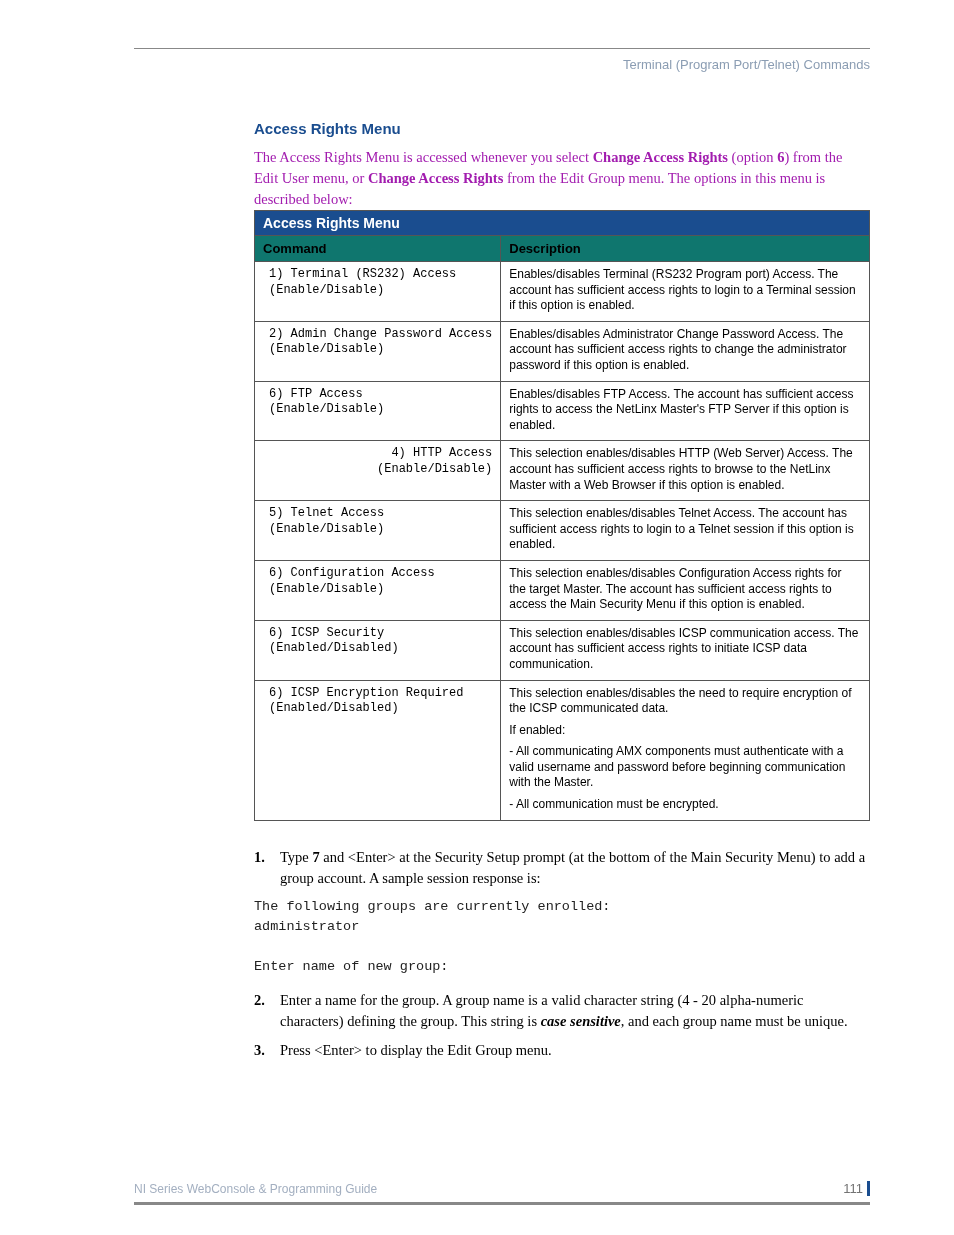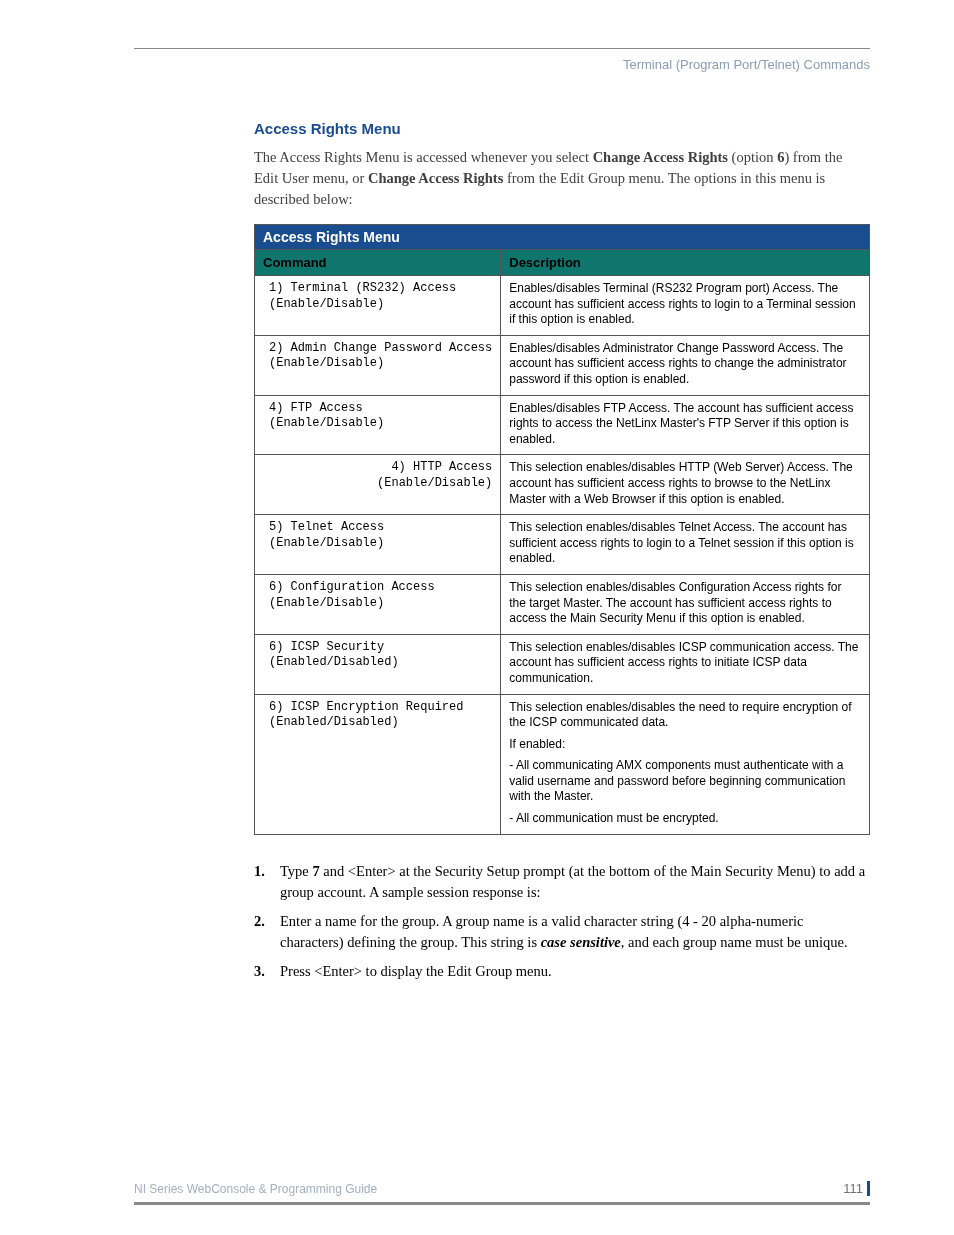--- a/index.html
+++ b/index.html
@@ -28,22 +28,21 @@
     .section-heading {
       color: #1a4d8f;
       font-family: Arial, Helvetica, sans-serif;
       font-weight: bold;
       font-size: 15px;
       margin-bottom: 10px;
     }
     .intro-para {
       font-size: 14.5px;
       line-height: 1.45;
-      color: #404040;
-      margin-bottom: 14px;
+      color: #a21caf;
     }
     .intro-para .bold { font-weight: bold; }
     table {
       border-collapse: collapse;
       width: 100%;
       font-family: Arial, Helvetica, sans-serif;
       margin-bottom: 26px;
       border: 1px solid #555;
     }
     .table-title-row td {
@@ -152,21 +151,21 @@
           </td>
         </tr>
         <tr class="data-row">
           <td class="cmd-cell" style="white-space: pre;">2) Admin Change Password Access
 (Enable/Disable)</td>
           <td class="desc-cell">
             <div class="desc-para">Enables/disables Administrator Change Password Access. The account has sufficient access rights to change the administrator password if this option is enabled.</div>
           </td>
         </tr>
         <tr class="data-row">
-          <td class="cmd-cell" style="white-space: pre;">4) FTP Access
+          <td class="cmd-cell" style="white-space: pre;">6) FTP Access
 (Enable/Disable)</td>
           <td class="desc-cell">
             <div class="desc-para">Enables/disables FTP Access. The account has sufficient access rights to access the NetLinx Master's FTP Server if this option is enabled.</div>
           </td>
         </tr>
         <tr class="data-row">
           <td class="cmd-cell" style="white-space: pre; text-align: right;">4) HTTP Access
 (Enable/Disable)</td>
           <td class="desc-cell">
             <div class="desc-para">This selection enables/disables HTTP (Web Server) Access. The account has sufficient access rights to browse to the NetLinx Master with a Web Browser if this option is enabled.</div>
@@ -207,20 +206,24 @@
   </table>
 
 
   <div class="list-item">
     <div class="list-num">1.</div>
     <div class="list-text">
       <span>Type </span><span class="bold">7</span><span> and &lt;Enter&gt; at the Security Setup prompt (at the bottom of the Main Security Menu) to add a group account. A sample session response is:</span>
     </div>
   </div>
 
+  <div class="code-block">The following groups are currently enrolled:
+administrator
+
+Enter name of new group:</div>
 
   <div class="list-item">
     <div class="list-num">2.</div>
     <div class="list-text">
       <span>Enter a name for the group. A group name is a valid character string (4 - 20 alpha-numeric characters) defining the group. This string is </span><span class="italic">case sensitive</span><span>, and each group name must be unique.</span>
     </div>
   </div>
 
   <div class="list-item">
     <div class="list-num">3.</div>

